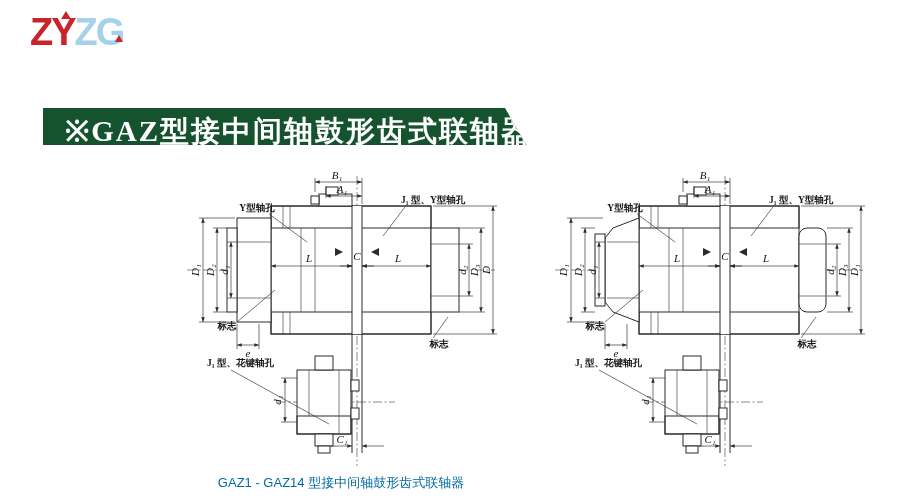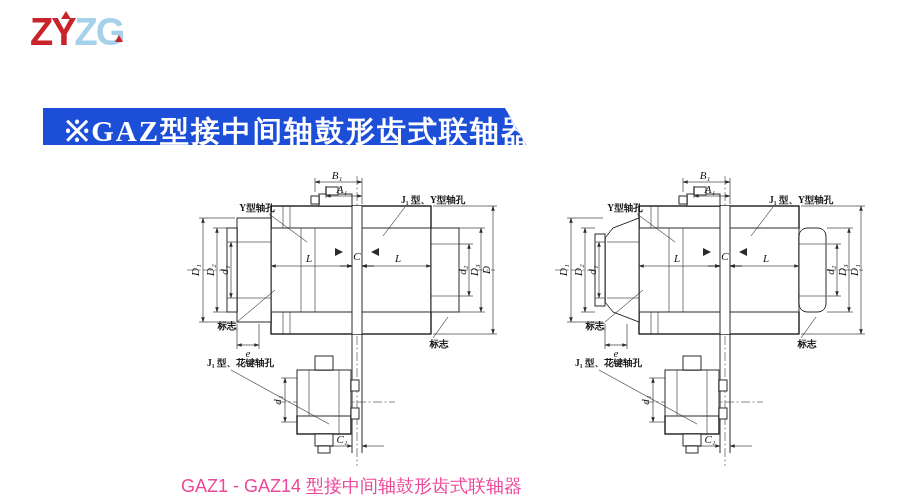--- a/index.html
+++ b/index.html
@@ -15,29 +15,29 @@
   .logo .red{color:#c9232b;}
   .logo .blue{color:#a5d2ea;}
   .logo .caret{position:absolute;left:31px;top:-3px;width:0;height:0;
         border-left:5px solid transparent;border-right:5px solid transparent;
         border-bottom:8px solid #c9232b;}
   .logo .gtri{position:absolute;left:85px;top:21px;width:0;height:0;
         border-left:4px solid transparent;border-right:4px solid transparent;
         border-bottom:7px solid #c9232b;}
   
   .banner{position:absolute;left:43px;top:108px;width:489px;height:37px;
-        background:#1d4ed8;color:#ffffff;box-sizing:border-box;padding-left:22px;
+        background:#14532d;color:#ffffff;box-sizing:border-box;padding-left:22px;
         clip-path:polygon(0 0,462px 0,489px 47px,0 47px);
         font-family:"Liberation Serif", serif;font-weight:bold;font-size:29px;
         letter-spacing:2px;line-height:46px;white-space:nowrap;}
   
   figure.coupling{position:absolute;margin:4px;width:320px;}
   figure.pos-1{left:177px;top:166px;}
   figure.pos-2{left:545px;top:166px;}
-  figcaption{margin-top:0;width:320px;text-align:center;font-size:18px;color:#ec4899;
+  figcaption{margin-top:0;width:320px;text-align:center;font-size:13px;color:#0369a1;
         font-family:"Liberation Sans", sans-serif;white-space:nowrap;}
   svg .s  {stroke:#2b2b2b;stroke-width:1;fill:none;}
   svg .sw {stroke:#2b2b2b;stroke-width:1;fill:#ffffff;}
   svg .th {stroke:#2b2b2b;stroke-width:.6;fill:none;}
   svg .cl {stroke:#2b2b2b;stroke-width:.55;fill:none;stroke-dasharray:9 2.5 2 2.5;}
   svg .dim{stroke:#2b2b2b;stroke-width:.65;fill:none;}
   svg text{fill:#141414;}
   svg .lt {font:italic 11px "Liberation Serif", serif;}
   svg .lc {font:bold 9.5px "Liberation Serif", serif;}
 </style>

